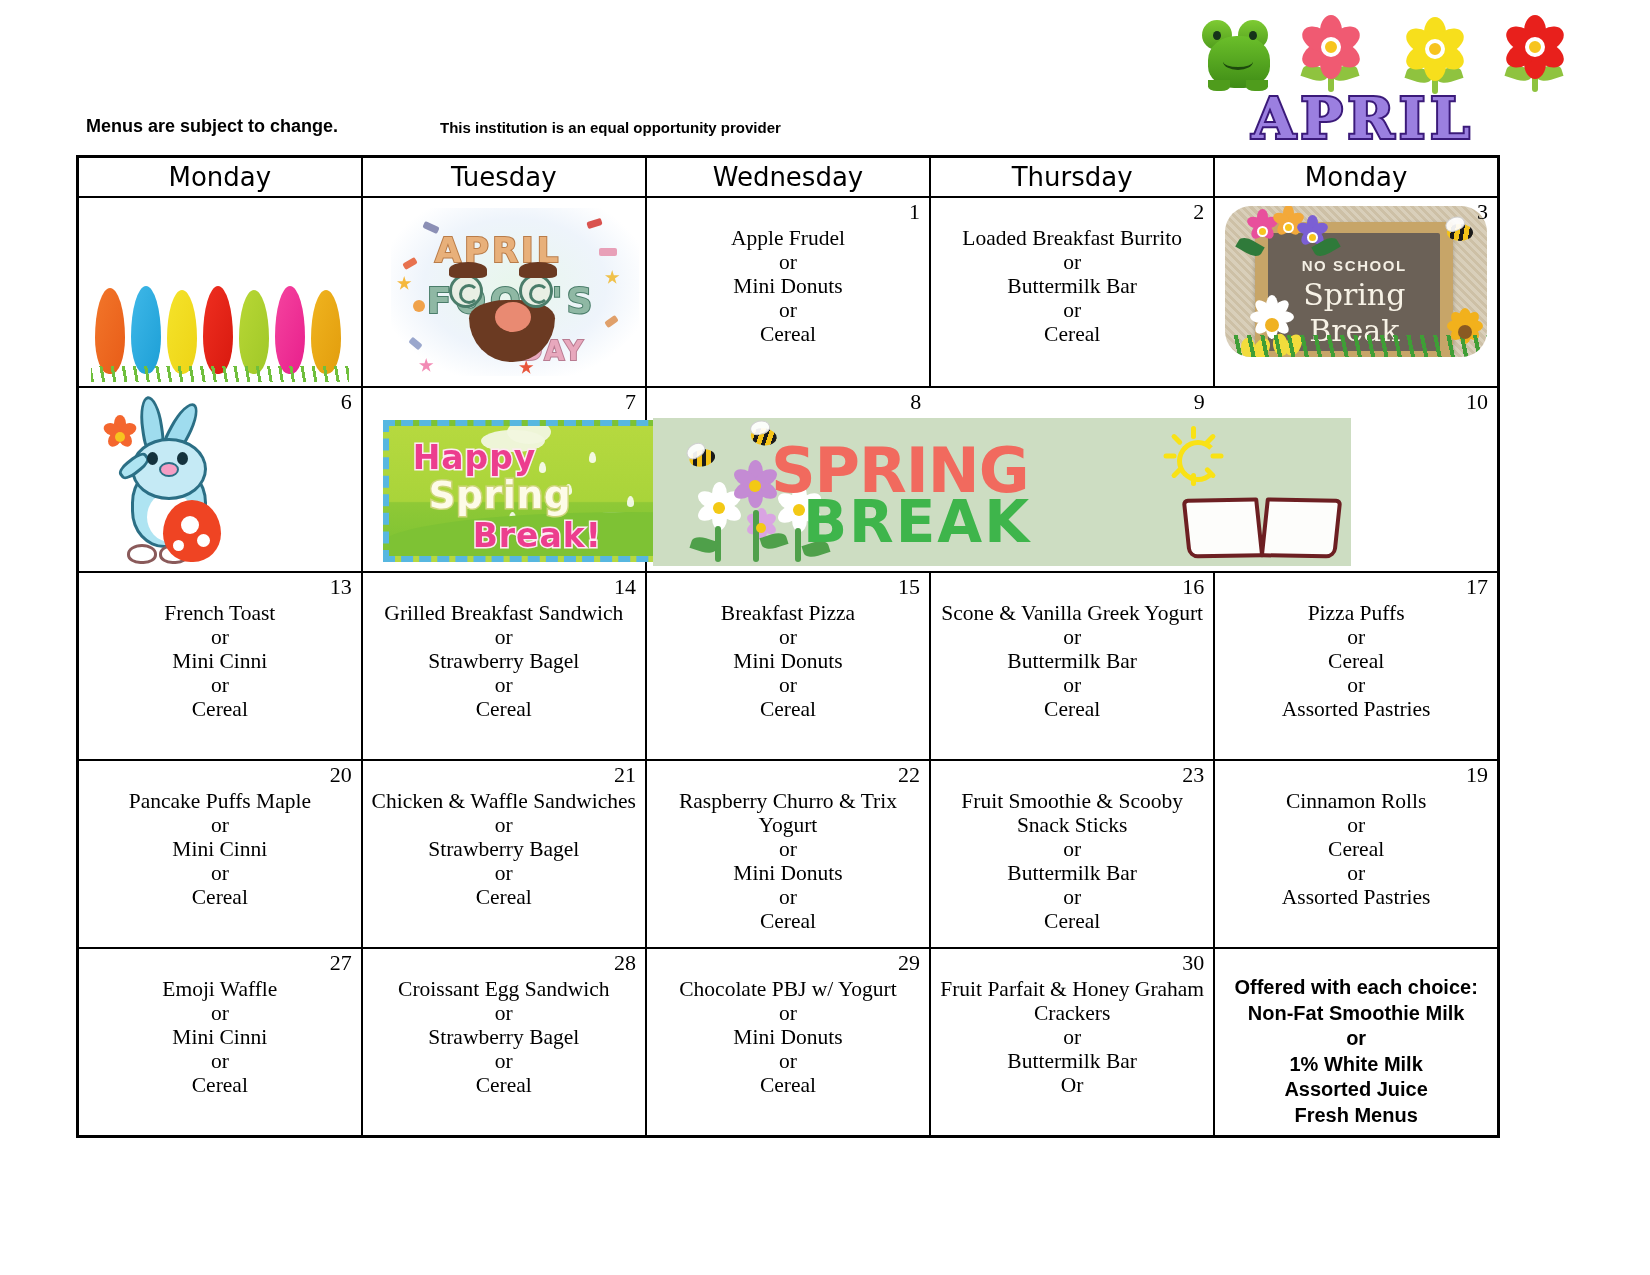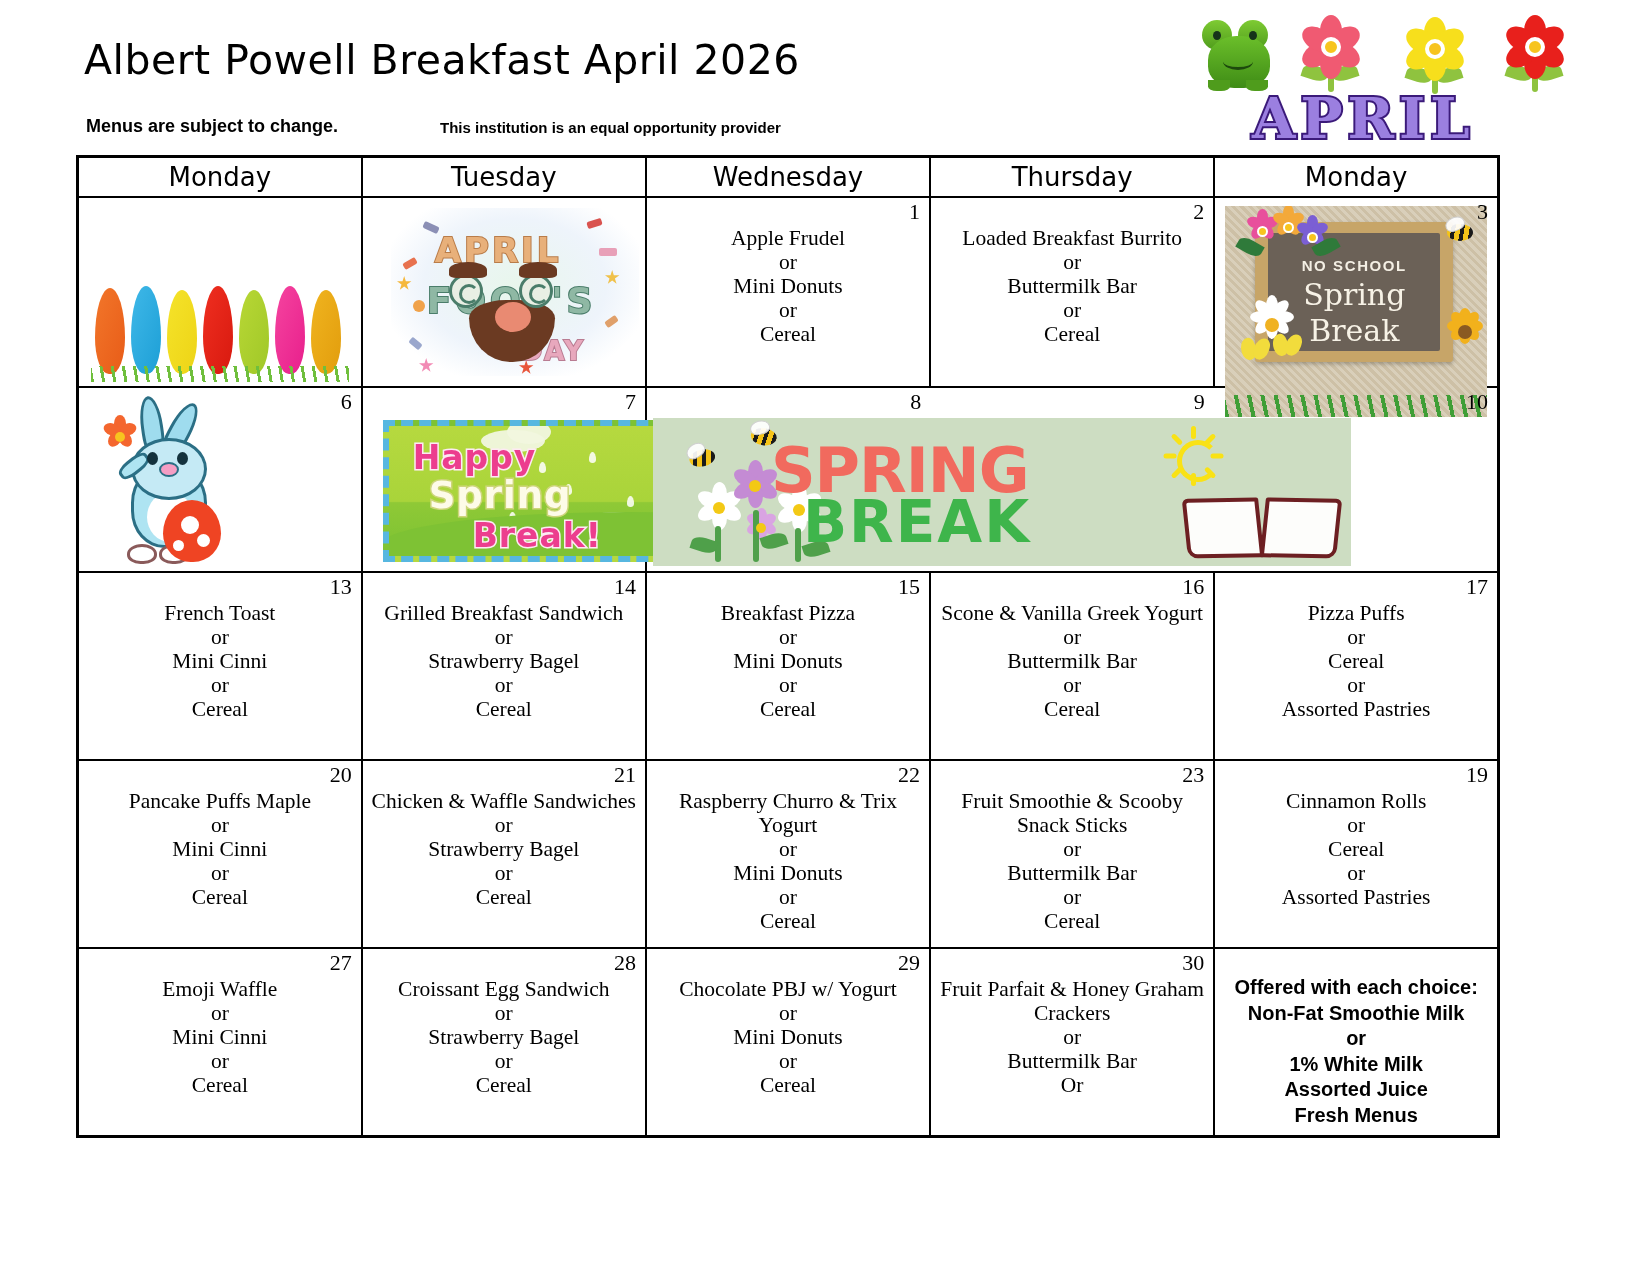--- a/index.html
+++ b/index.html
@@ -279,24 +279,25 @@
     position: absolute;
     top: 54px;
     width: 38px; height: 16px;
     background: #6b3a22;
     border-radius: 50% 50% 20% 20%;
     z-index: 5;
   }
 
   
   .noschool {
-    left: 10px; top: 8px; width: 262px; height: 211px;
+    left: 10px; top: 8px; width: 262px; height: 151px;
     background:
       repeating-linear-gradient(45deg, #d9cfba 0 3px, #cdc0a6 3px 6px),
       #d3c7ae;
+    border-radius: 26px;
   }
   .ns-frame {
     position: absolute;
     left: 30px; top: 16px;
     width: 198px; height: 140px;
     background: #c7a568;
     border-radius: 3px;
     box-shadow: 0 2px 4px rgba(0,0,0,.25);
   }
   .ns-board {
@@ -646,21 +647,20 @@
     width: 12px; height: 12px;
     border-radius: 50%;
     background: #f3c915;
     z-index: 3;
   }
 </style>
 </head>
 <body>
 
 <div class="header">
-  <div class="title">Albert Powell Breakfast April 2026</div>
   <div class="subtitle">Menus are subject to change.</div>
   <div class="eop">This institution is an equal opportunity provider</div>
 
   <div class="april-art">
 
     <div class="frog">
       <div class="frog-eye" style="left:2px;"></div>
       <div class="frog-eye" style="left:38px;"></div>
       <div class="frog-body"></div>
       <div class="frog-pupil" style="left:13px;"></div>

